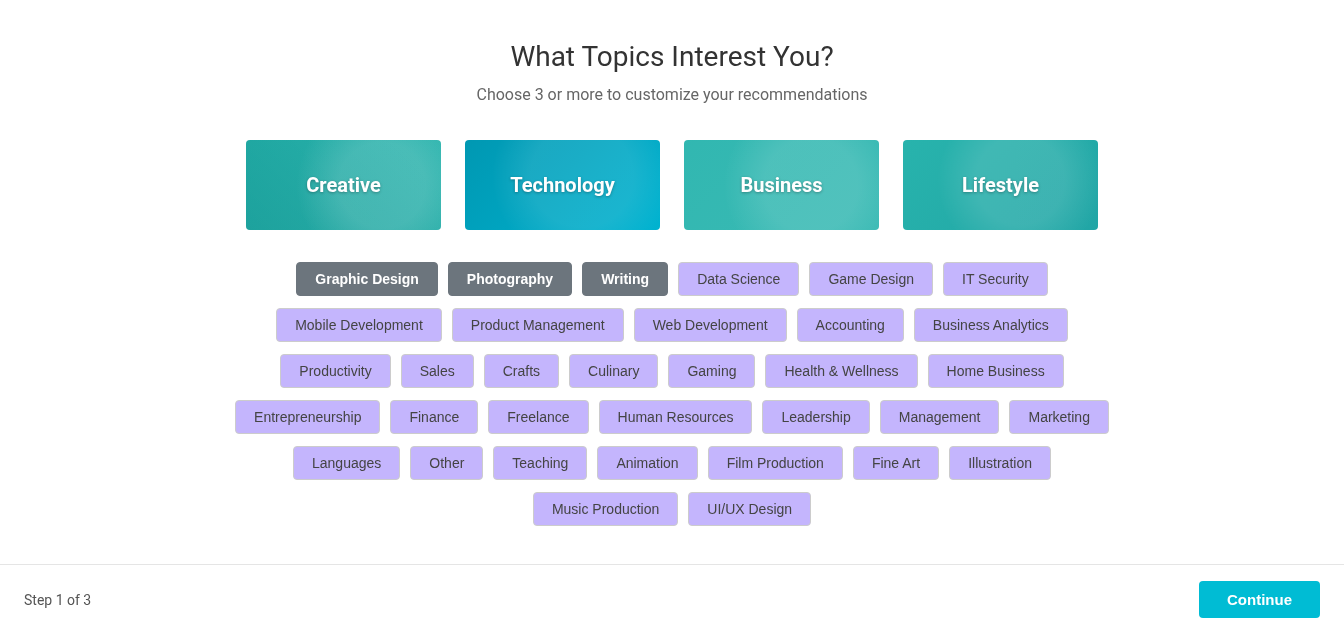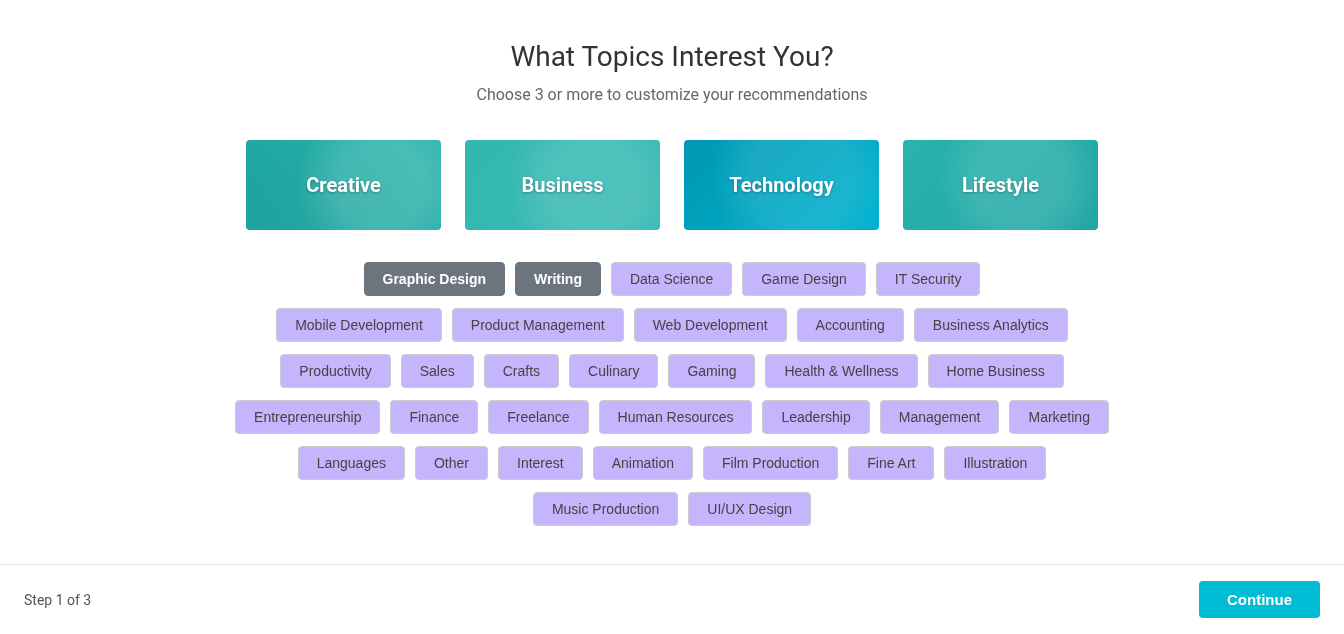--- a/index.html
+++ b/index.html
@@ -152,34 +152,35 @@
 <body>
 
 <div class="main-content">
   <h1 class="page-title">What Topics Interest You?</h1>
   <p class="page-subtitle">Choose 3 or more to customize your recommendations</p>
 
   <div class="category-cards" id="category-cards-container">
       <div class="category-card card-creative">
         <span class="category-card-label">Creative</span>
       </div>
+      <div class="category-card card-technology">
+        <span class="category-card-label">Technology</span>
+      </div>
       <div class="category-card card-business">
         <span class="category-card-label">Business</span>
       </div>
-      <div class="category-card card-technology">
-        <span class="category-card-label">Technology</span>
-      </div>
       <div class="category-card card-lifestyle">
         <span class="category-card-label">Lifestyle</span>
       </div>
     </div>
 
   <div class="topics-area" id="topics-area-container">
       <div class="topics-row">
         <button class="topic-btn selected">Graphic Design</button>
+        <button class="topic-btn selected">Photography</button>
         <button class="topic-btn selected">Writing</button>
         <button class="topic-btn">Data Science</button>
         <button class="topic-btn">Game Design</button>
         <button class="topic-btn">IT Security</button>
       </div>
       <div class="topics-row">
         <button class="topic-btn">Mobile Development</button>
         <button class="topic-btn">Product Management</button>
         <button class="topic-btn">Web Development</button>
         <button class="topic-btn">Accounting</button>
@@ -199,21 +200,21 @@
         <button class="topic-btn">Finance</button>
         <button class="topic-btn">Freelance</button>
         <button class="topic-btn">Human Resources</button>
         <button class="topic-btn">Leadership</button>
         <button class="topic-btn">Management</button>
         <button class="topic-btn">Marketing</button>
       </div>
       <div class="topics-row">
         <button class="topic-btn">Languages</button>
         <button class="topic-btn">Other</button>
-        <button class="topic-btn">Interest</button>
+        <button class="topic-btn">Teaching</button>
         <button class="topic-btn">Animation</button>
         <button class="topic-btn">Film Production</button>
         <button class="topic-btn">Fine Art</button>
         <button class="topic-btn">Illustration</button>
       </div>
       <div class="topics-row">
         <button class="topic-btn">Music Production</button>
         <button class="topic-btn">UI/UX Design</button>
       </div>
     </div>

